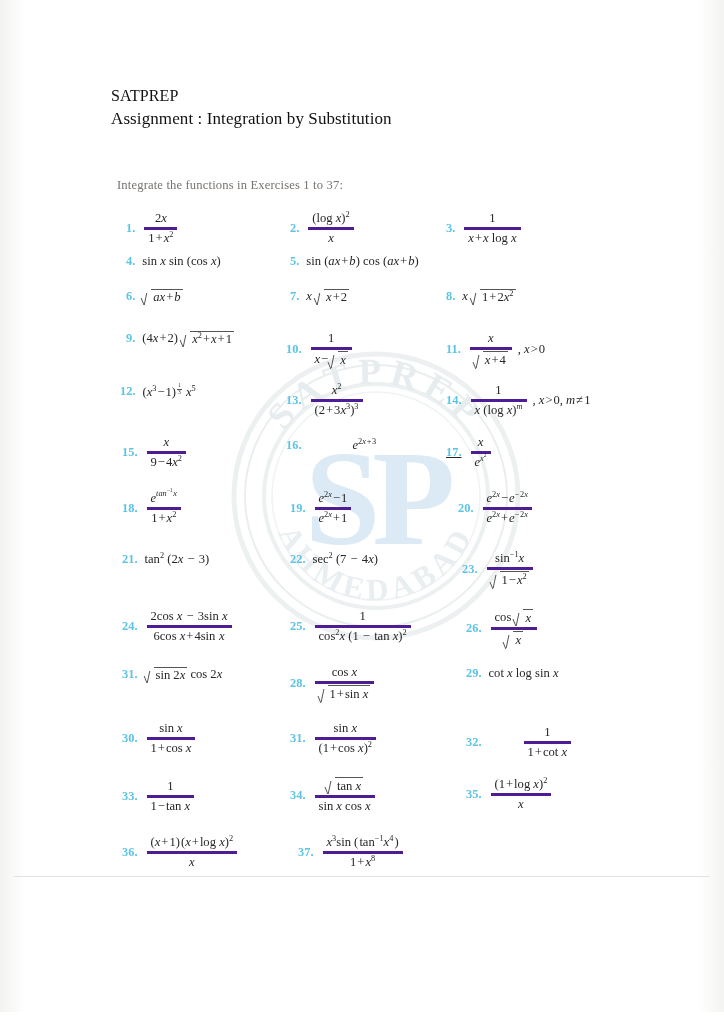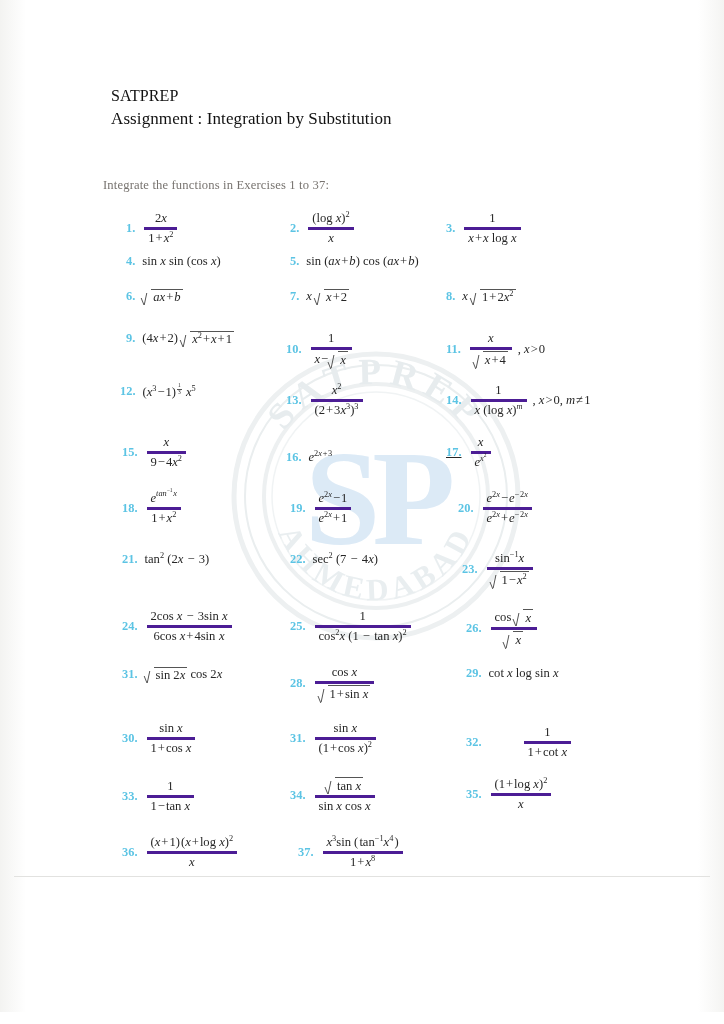--- a/index.html
+++ b/index.html
@@ -48,21 +48,21 @@
     line-height: 23px;
     letter-spacing: 0.1px;
     white-space: nowrap;
   }
   #hdr-title { font-size: 16px; }
   #hdr-sub   { font-size: 17px; }
 
   
   #instruction {
     position: absolute;
-    left: 103px;
+    left: 117px;
     top: 178px;
     font-size: 12.6px;
     color: #77736f;
     letter-spacing: 0.15px;
     white-space: nowrap;
   }
 
   
   #watermark {
     position: absolute;
@@ -333,21 +333,21 @@
       </div>
     </div>
 
     <div class="ex-row" style="height:52px;">
       <div class="ex-item" style="left:10px; top:10px;">
         <span class="ex-num">15.</span>
         <span class="ex-body">
           <span class="frac"><span class="num"><span class="mi">x</span></span><span class="den">9<span class="mo">−</span>4<span class="mi">x</span><sup class="exn">2</sup></span></span>
         </span>
       </div>
-      <div class="ex-item" style="left:174px; top:26px;">
+      <div class="ex-item" style="left:174px; top:14px;gap:44px;">
         <span class="ex-num">16.</span>
         <span class="ex-body">
           <span class="mi">e</span><sup class="exn">2<span class="mi">x</span> + 3</sup>
         </span>
       </div>
       <div class="ex-item" style="left:334px; top:10px;text-decoration:underline;">
         <span class="ex-num">17.</span>
         <span class="ex-body">
           <span class="frac"><span class="num"><span class="mi">x</span></span><span class="den"><span class="mi">e</span><sup class="ex">x<sup class="exn">2</sup></sup></span></span>
         </span>

